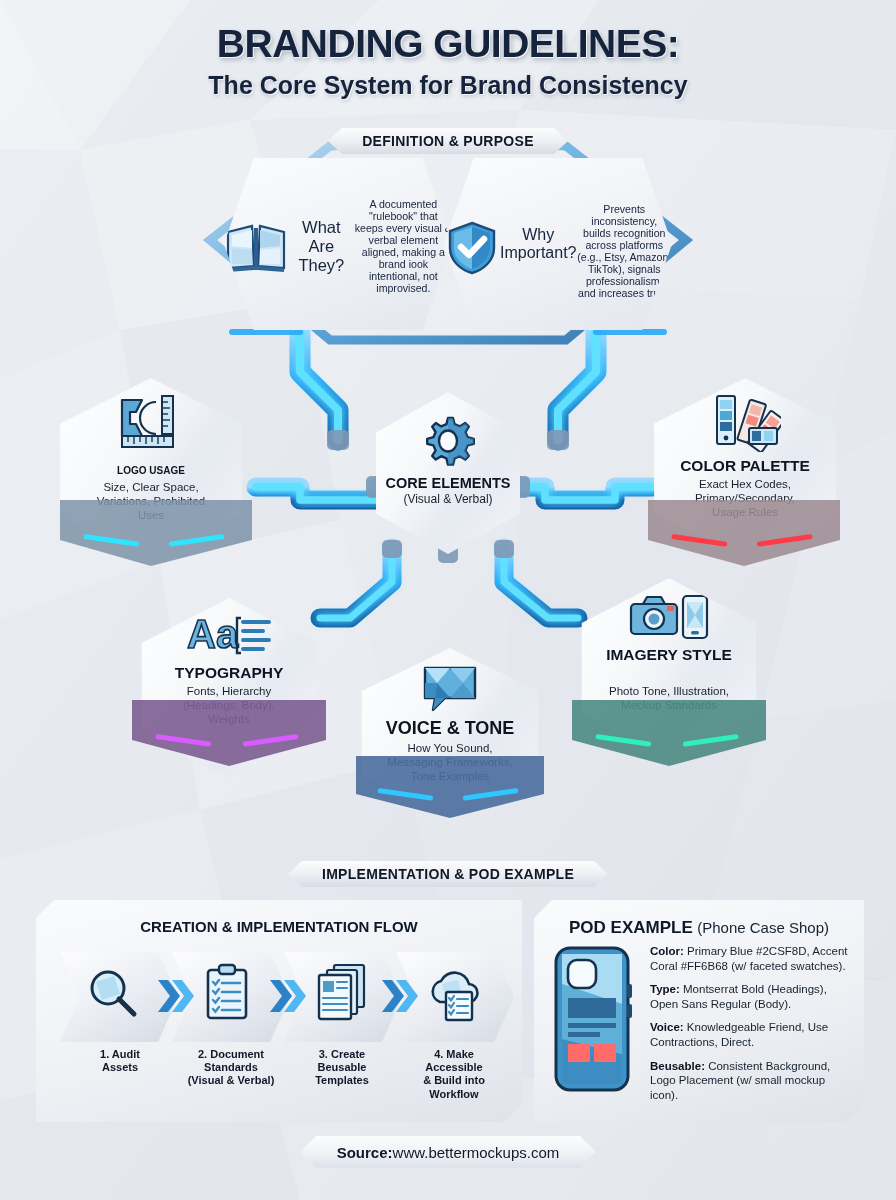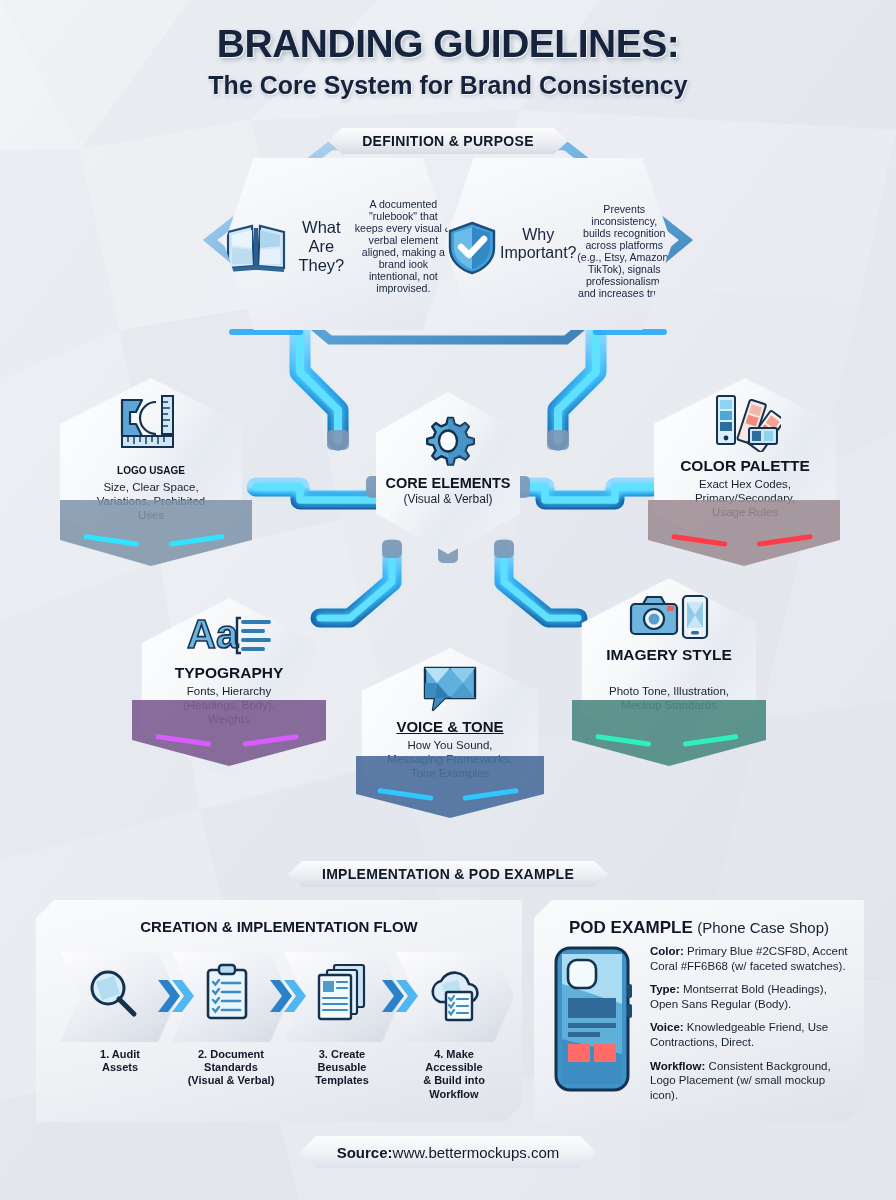--- a/index.html
+++ b/index.html
@@ -362,21 +362,21 @@
     <svg width="62" height="50" viewBox="0 0 62 50">
       <path d="M6 4 H56 V34 H26 L14 46 L16 34 H6 Z" fill="#5fb0dd" stroke="#14324e" stroke-width="2.4" stroke-linejoin="round"></path>
       <polygon points="6,4 31,4 18,19" fill="#b6e0f5"></polygon>
       <polygon points="31,4 56,4 44,19" fill="#8ecbec"></polygon>
       <polygon points="6,19 18,19 16,34 6,34" fill="#3b8cc0"></polygon>
       <polygon points="18,19 31,34 16,34" fill="#2f7cb0"></polygon>
       <polygon points="31,34 44,19 56,34" fill="#4e9ccb"></polygon>
       <polygon points="14,46 16,34 26,34" fill="#3b8cc0"></polygon>
     </svg>
   </div>
-  <div class="h-title" style="font-size:15px; margin-top:5px;text-decoration:underline;">VOICE &amp; TONE</div>
+  <div class="h-title" style="font-size:18px; margin-top:5px;">VOICE &amp; TONE</div>
   <div class="h-body" style="font-size:11.5px; margin-top:3px; width:140px;">How You Sound, Messaging Frameworks, Tone Examples</div>
 </div>
 
 <div class="banner" style="left:288px; top:861px; width:320px; height:26px;">
   <span style="font-size:14px;">IMPLEMENTATION &amp; POD EXAMPLE</span>
 </div>
 
 <div class="panel" style="left:36px; top:900px; width:486px; height:222px;">
 </div>
 <div class="panel-title" style="position:absolute; z-index:7; left:36px; top:918px; width:486px; text-align:center; font-size:15px;">CREATION &amp; IMPLEMENTATION FLOW</div>
@@ -497,20 +497,20 @@
   <div class="pod-line">
     <b>Color:</b><span> Primary Blue #2CSF8D, Accent Coral #FF6B68 (w/ faceted swatches).</span>
   </div>
   <div class="pod-line">
     <b>Type:</b><span> Montserrat Bold (Headings), Open Sans Regular (Body).</span>
   </div>
   <div class="pod-line">
     <b>Voice:</b><span> Knowledgeable Friend, Use Contractions, Direct.</span>
   </div>
   <div class="pod-line">
-    <b>Workflow:</b><span> Consistent Background, Logo Placement (w/ small mockup icon).</span>
+    <b>Beusable:</b><span> Consistent Background, Logo Placement (w/ small mockup icon).</span>
   </div>
 </div>
 
 <div class="source-bar" style="left:300px; top:1136px; width:296px; height:32px;">
   <b>Source:</b>
     <span> www.bettermockups.com</span>
 </div>
 
 </body></html>

